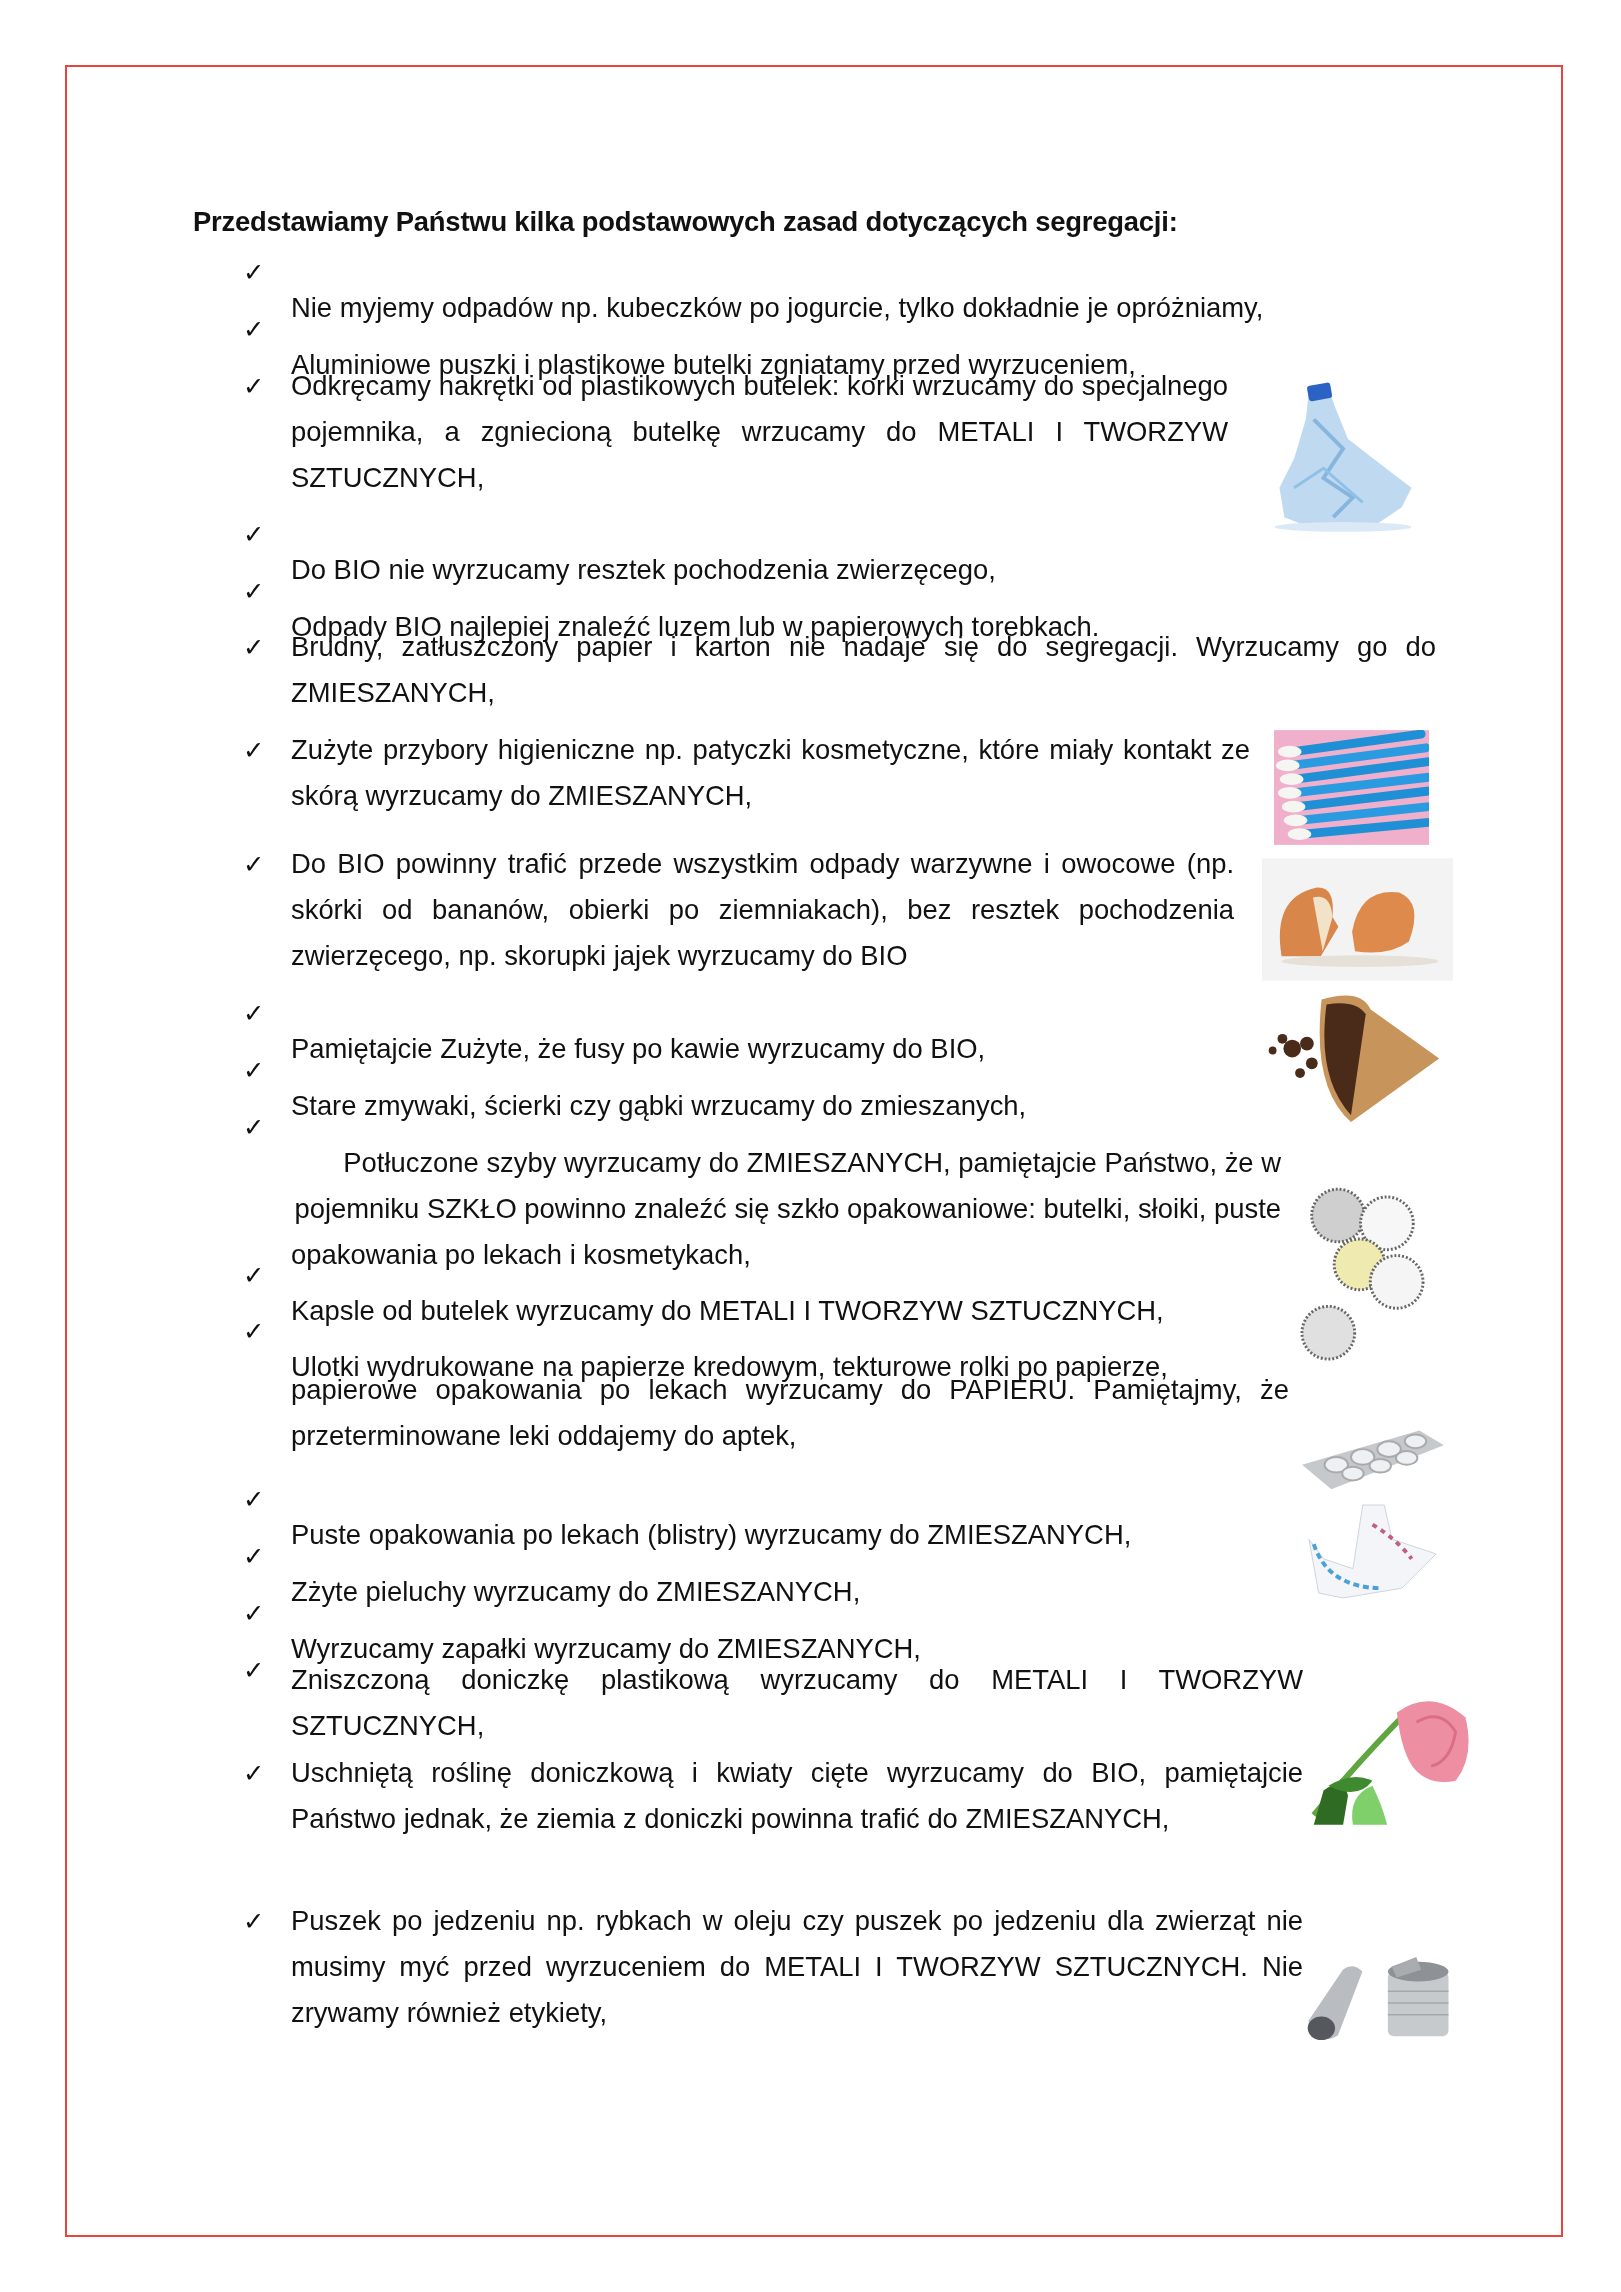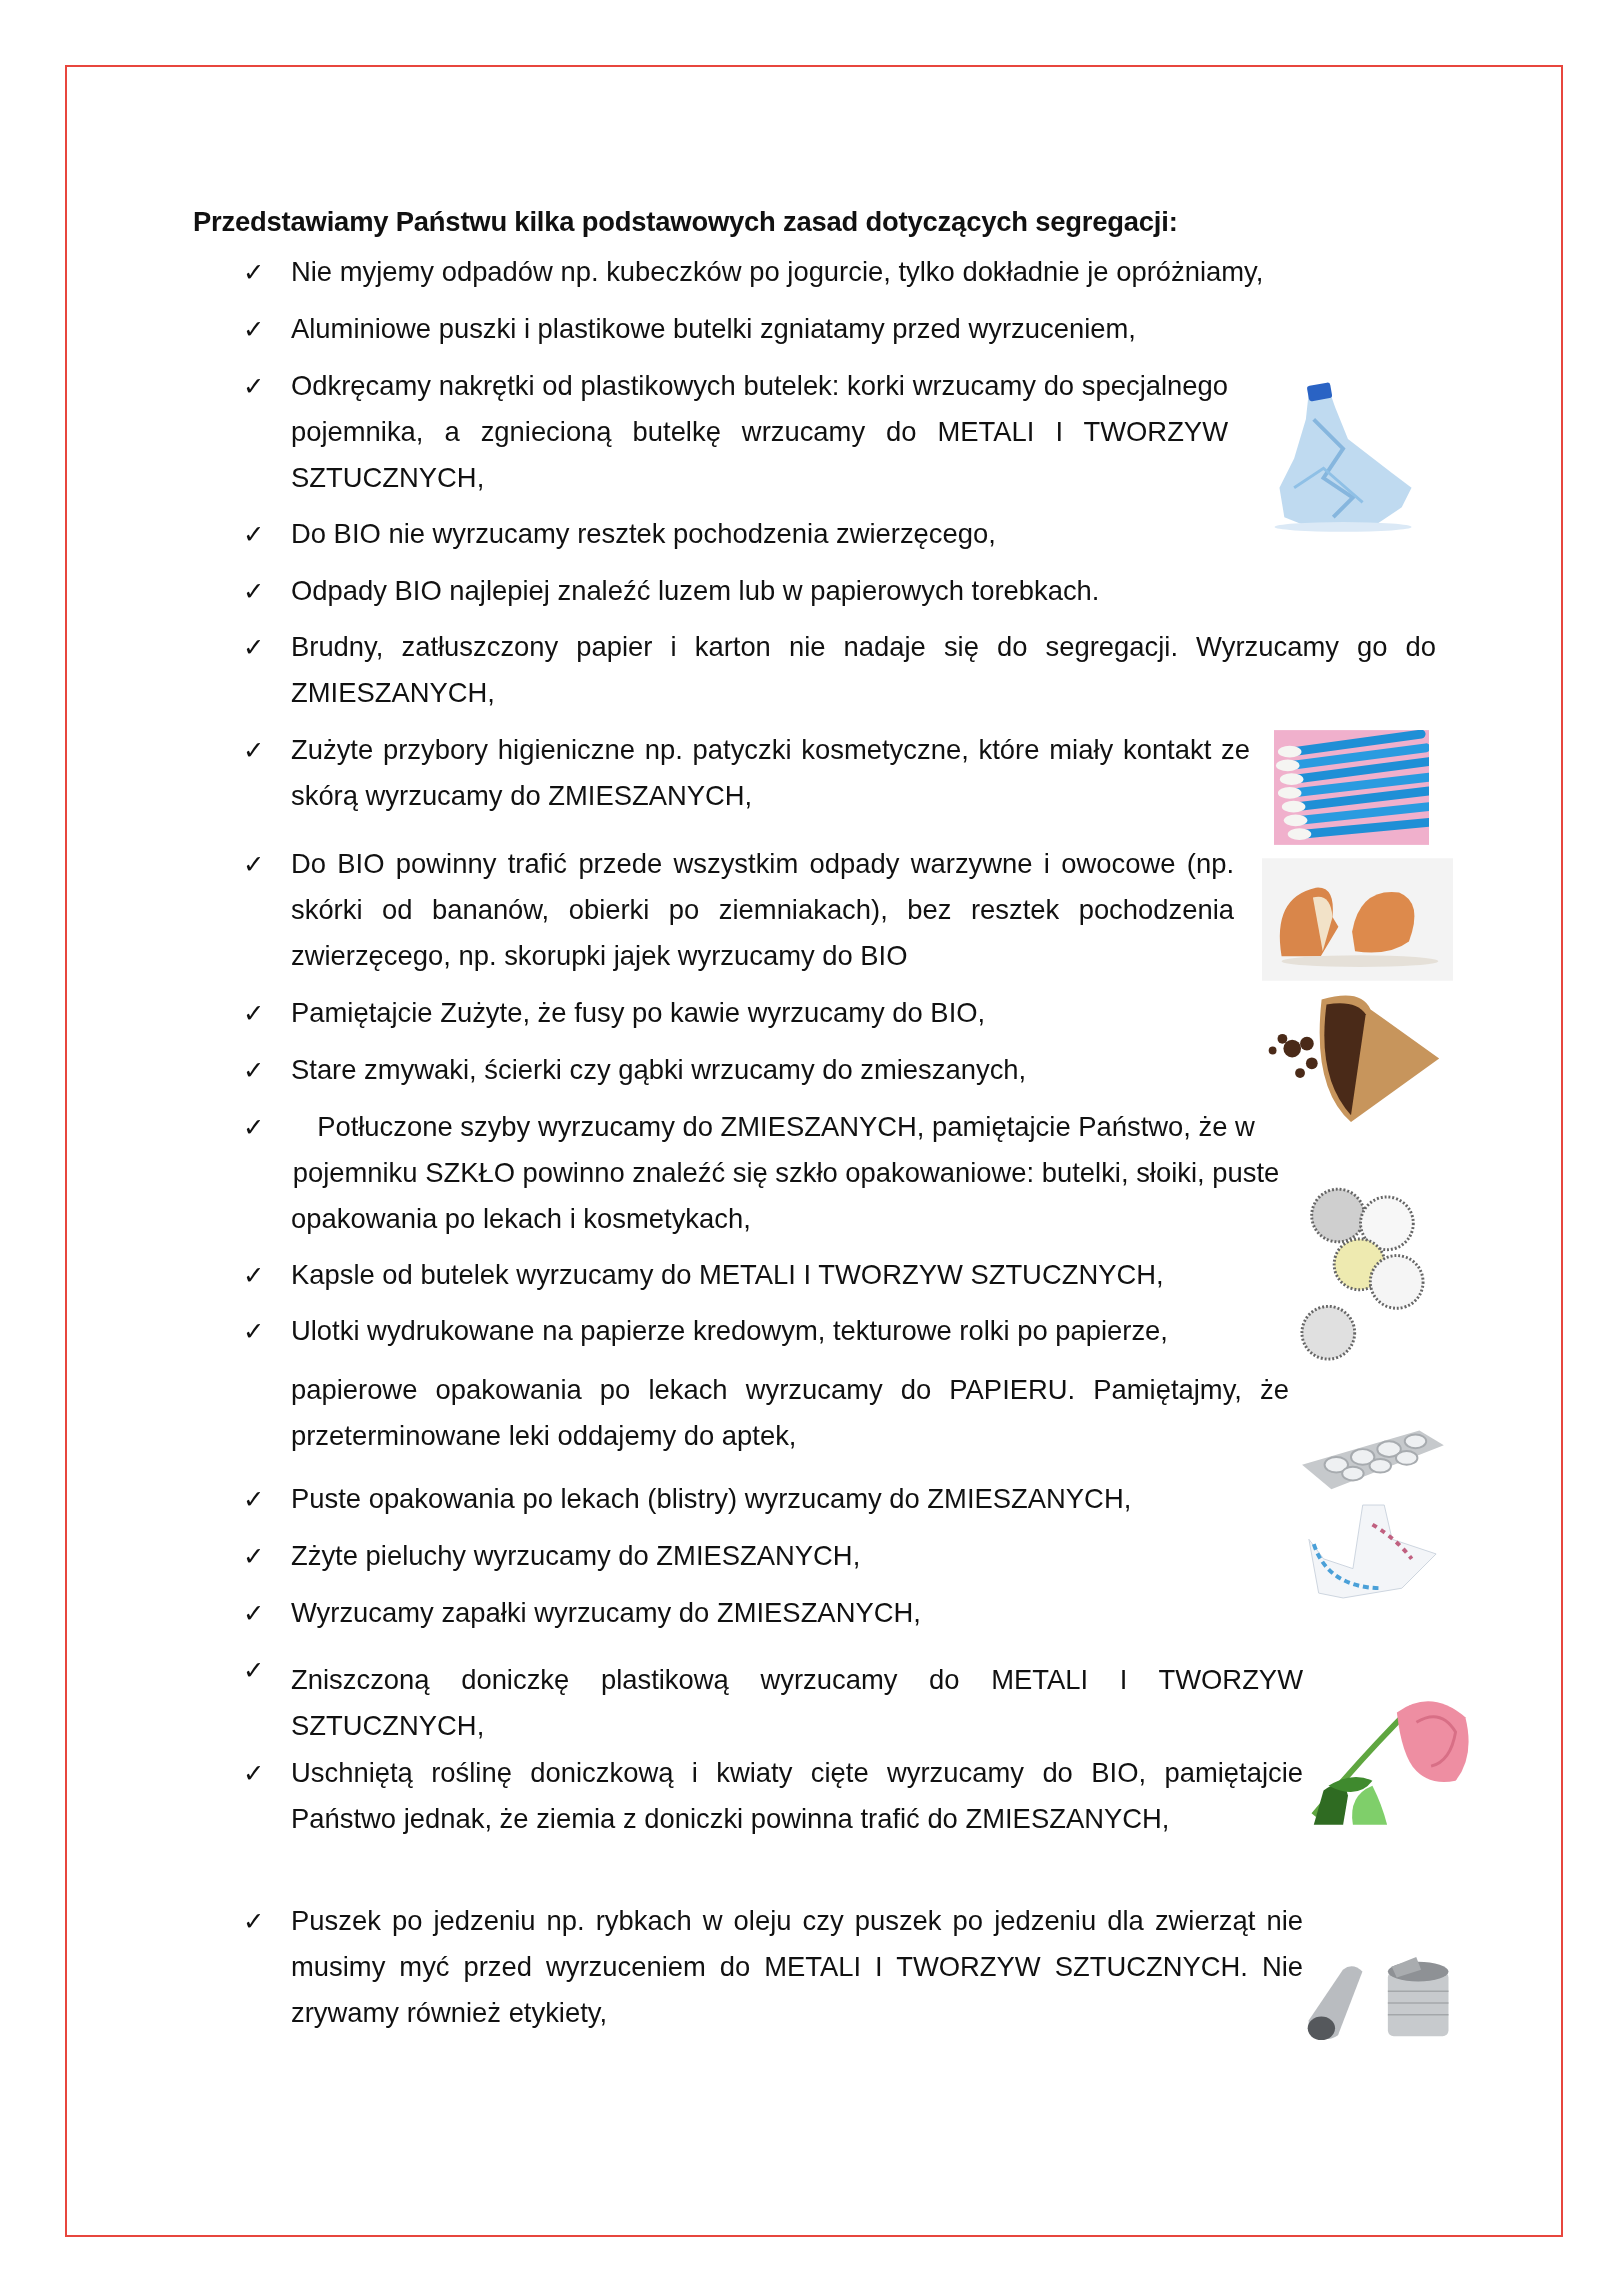--- a/index.html
+++ b/index.html
@@ -5,21 +5,21 @@
   html, body { margin: 0; padding: 0; background: #ffffff; }
   body { width: 1621px; height: 2293px; position: relative; overflow: hidden;
          font-family: "Liberation Sans", "DejaVu Sans", sans-serif; color: #111; }
   .page-border { position: absolute; left: 65px; top: 65px; width: 1498px; height: 2172px;
                  border: 2px solid #e8463d; box-sizing: border-box; }
   .heading { position: absolute; left: 193px; top: 198px; font-size: 27.4px; font-weight: bold;
              letter-spacing: -0.2px; white-space: nowrap; margin-top: 8px; }
   .item { position: absolute; left: 243px; font-size: 27.4px; line-height: 46px; }
   .item .check { position: absolute; left: 0; top: 0; width: 25.5px; font-size: 25.5px; }
   .item .text { position: absolute; left: 48px; top: 0; text-align: justify; text-align-last: left; }
-  .item .text.nojust { text-align: center; }
+  .item .text.nojust { text-align: right; margin-top: 36px; }
   .pic { position: absolute; }
 </style>
 </head>
 <body>
 
 <div class="page-border"></div>
 
 <div class="heading">Przedstawiamy Państwu kilka podstawowych zasad dotyczących segregacji:</div>
 
 <div class="item" style="top:249px;width:1137px;height:46px;">

